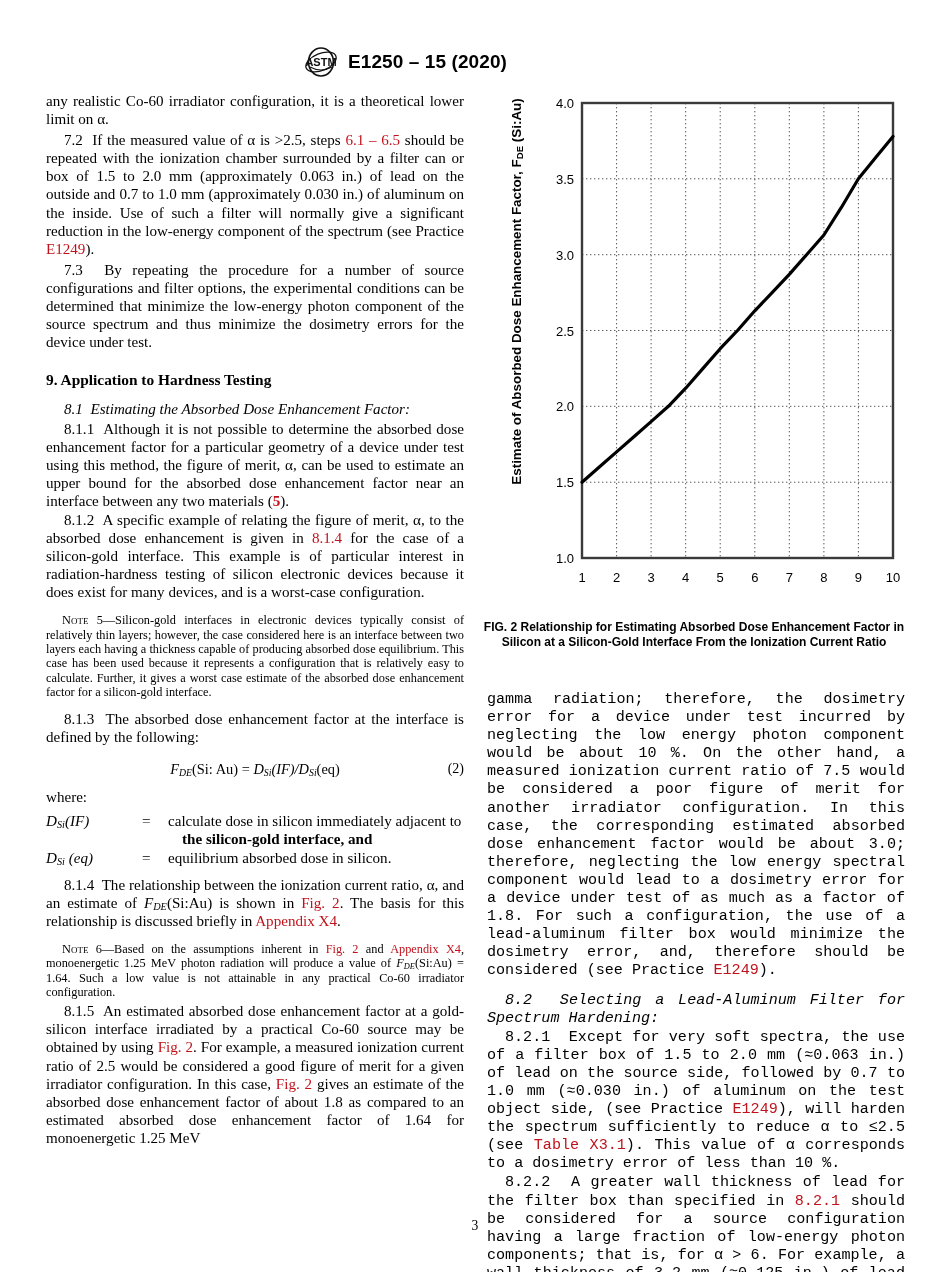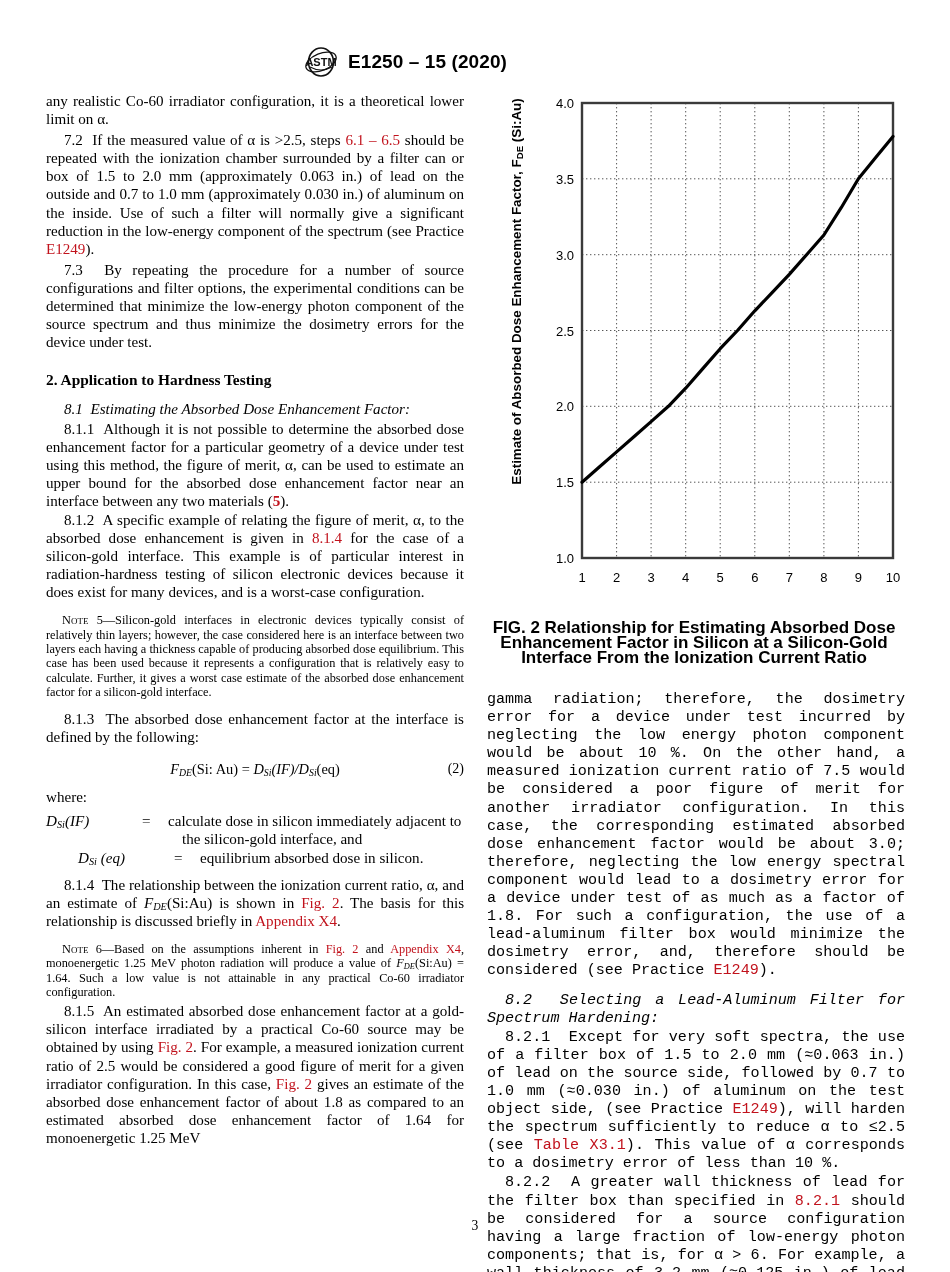--- a/index.html
+++ b/index.html
@@ -138,32 +138,32 @@
   }
   .deflist {
     margin-top: 5px;
     font-size: 15.1px;
     line-height: 18.1px;
   }
   .defrow {
     display: flex;
     align-items: flex-start;
   }
-  .defrow + .defrow { margin-top: 1px; margin-left: 32px; }
+  .defrow + .defrow { margin-top: 1px; }
   .defsym {
     flex: 0 0 96px;
     font-style: italic;
   }
   .defeq {
     flex: 0 0 26px;
   }
   .deftext {
     flex: 1 1 auto;
   }
-  .deftext .l2 { display: block; padding-left: 14px; }
+  .deftext .l2 { display: block; padding-left: 14px; font-weight: bold; }
 
   
   .figure-block {
     position: absolute;
     left: 470px;
     top: 88px;
     width: 445px;
   }
   .chart-wrap {
     position: relative;
@@ -203,21 +203,21 @@
     font-size: 13.6px;
   }
   .fig-caption {
     position: absolute;
     left: 470px;
     top: 620px;
     width: 448px;
     text-align: center;
     font-family: "Liberation Sans", sans-serif;
     font-weight: bold;
-    font-size: 17px;
+    font-size: 12px;
     line-height: 15.2px;
   }
 
   .axis-tick-text {
     font-family: "Liberation Sans", sans-serif;
     font-size: 13px;
     fill: #000;
   }
 
   
@@ -250,21 +250,21 @@
   <p class="para cont">any realistic Co-60 irradiator configuration, it is a theoretical lower limit on α.</p>
 
   <p class="para">
     <span>7.2</span><span>&nbsp; </span><span>If the measured value of α is &gt;2.5, steps </span><span class="red">6.1 – 6.5</span><span> should be repeated with the ionization chamber surrounded by a filter can or box of 1.5 to 2.0 mm (approximately 0.063 in.) of lead on the outside and 0.7 to 1.0 mm (approximately 0.030 in.) of aluminum on the inside. Use of such a filter will normally give a significant reduction in the low-energy component of the spectrum (see Practice </span><span class="red">E1249</span><span>).</span>
   </p>
 
   <p class="para">
     <span>7.3</span><span>&nbsp; </span><span>By repeating the procedure for a number of source configurations and filter options, the experimental conditions can be determined that minimize the low-energy photon component of the source spectrum and thus minimize the dosimetry errors for the device under test.</span>
   </p>
 
-  <p class="sec-head">2.  Application to Hardness Testing</p>
+  <p class="sec-head">9.  Application to Hardness Testing</p>
 
   <p class="sub-head">
     <span class="ital">8.1</span><span>&nbsp; </span><span class="ital">Estimating the Absorbed Dose Enhancement Factor:</span>
   </p>
 
   <p class="subsec">
     <span>8.1.1</span><span>&nbsp; </span><span>Although it is not possible to determine the absorbed dose enhancement factor for a particular geometry of a device under test using this method, the figure of merit, α, can be used to estimate an upper bound for the absorbed dose enhancement factor near an interface between any two materials (</span><span class="red bold">5</span><span>).</span>
   </p>
 
   <p class="subsec">

